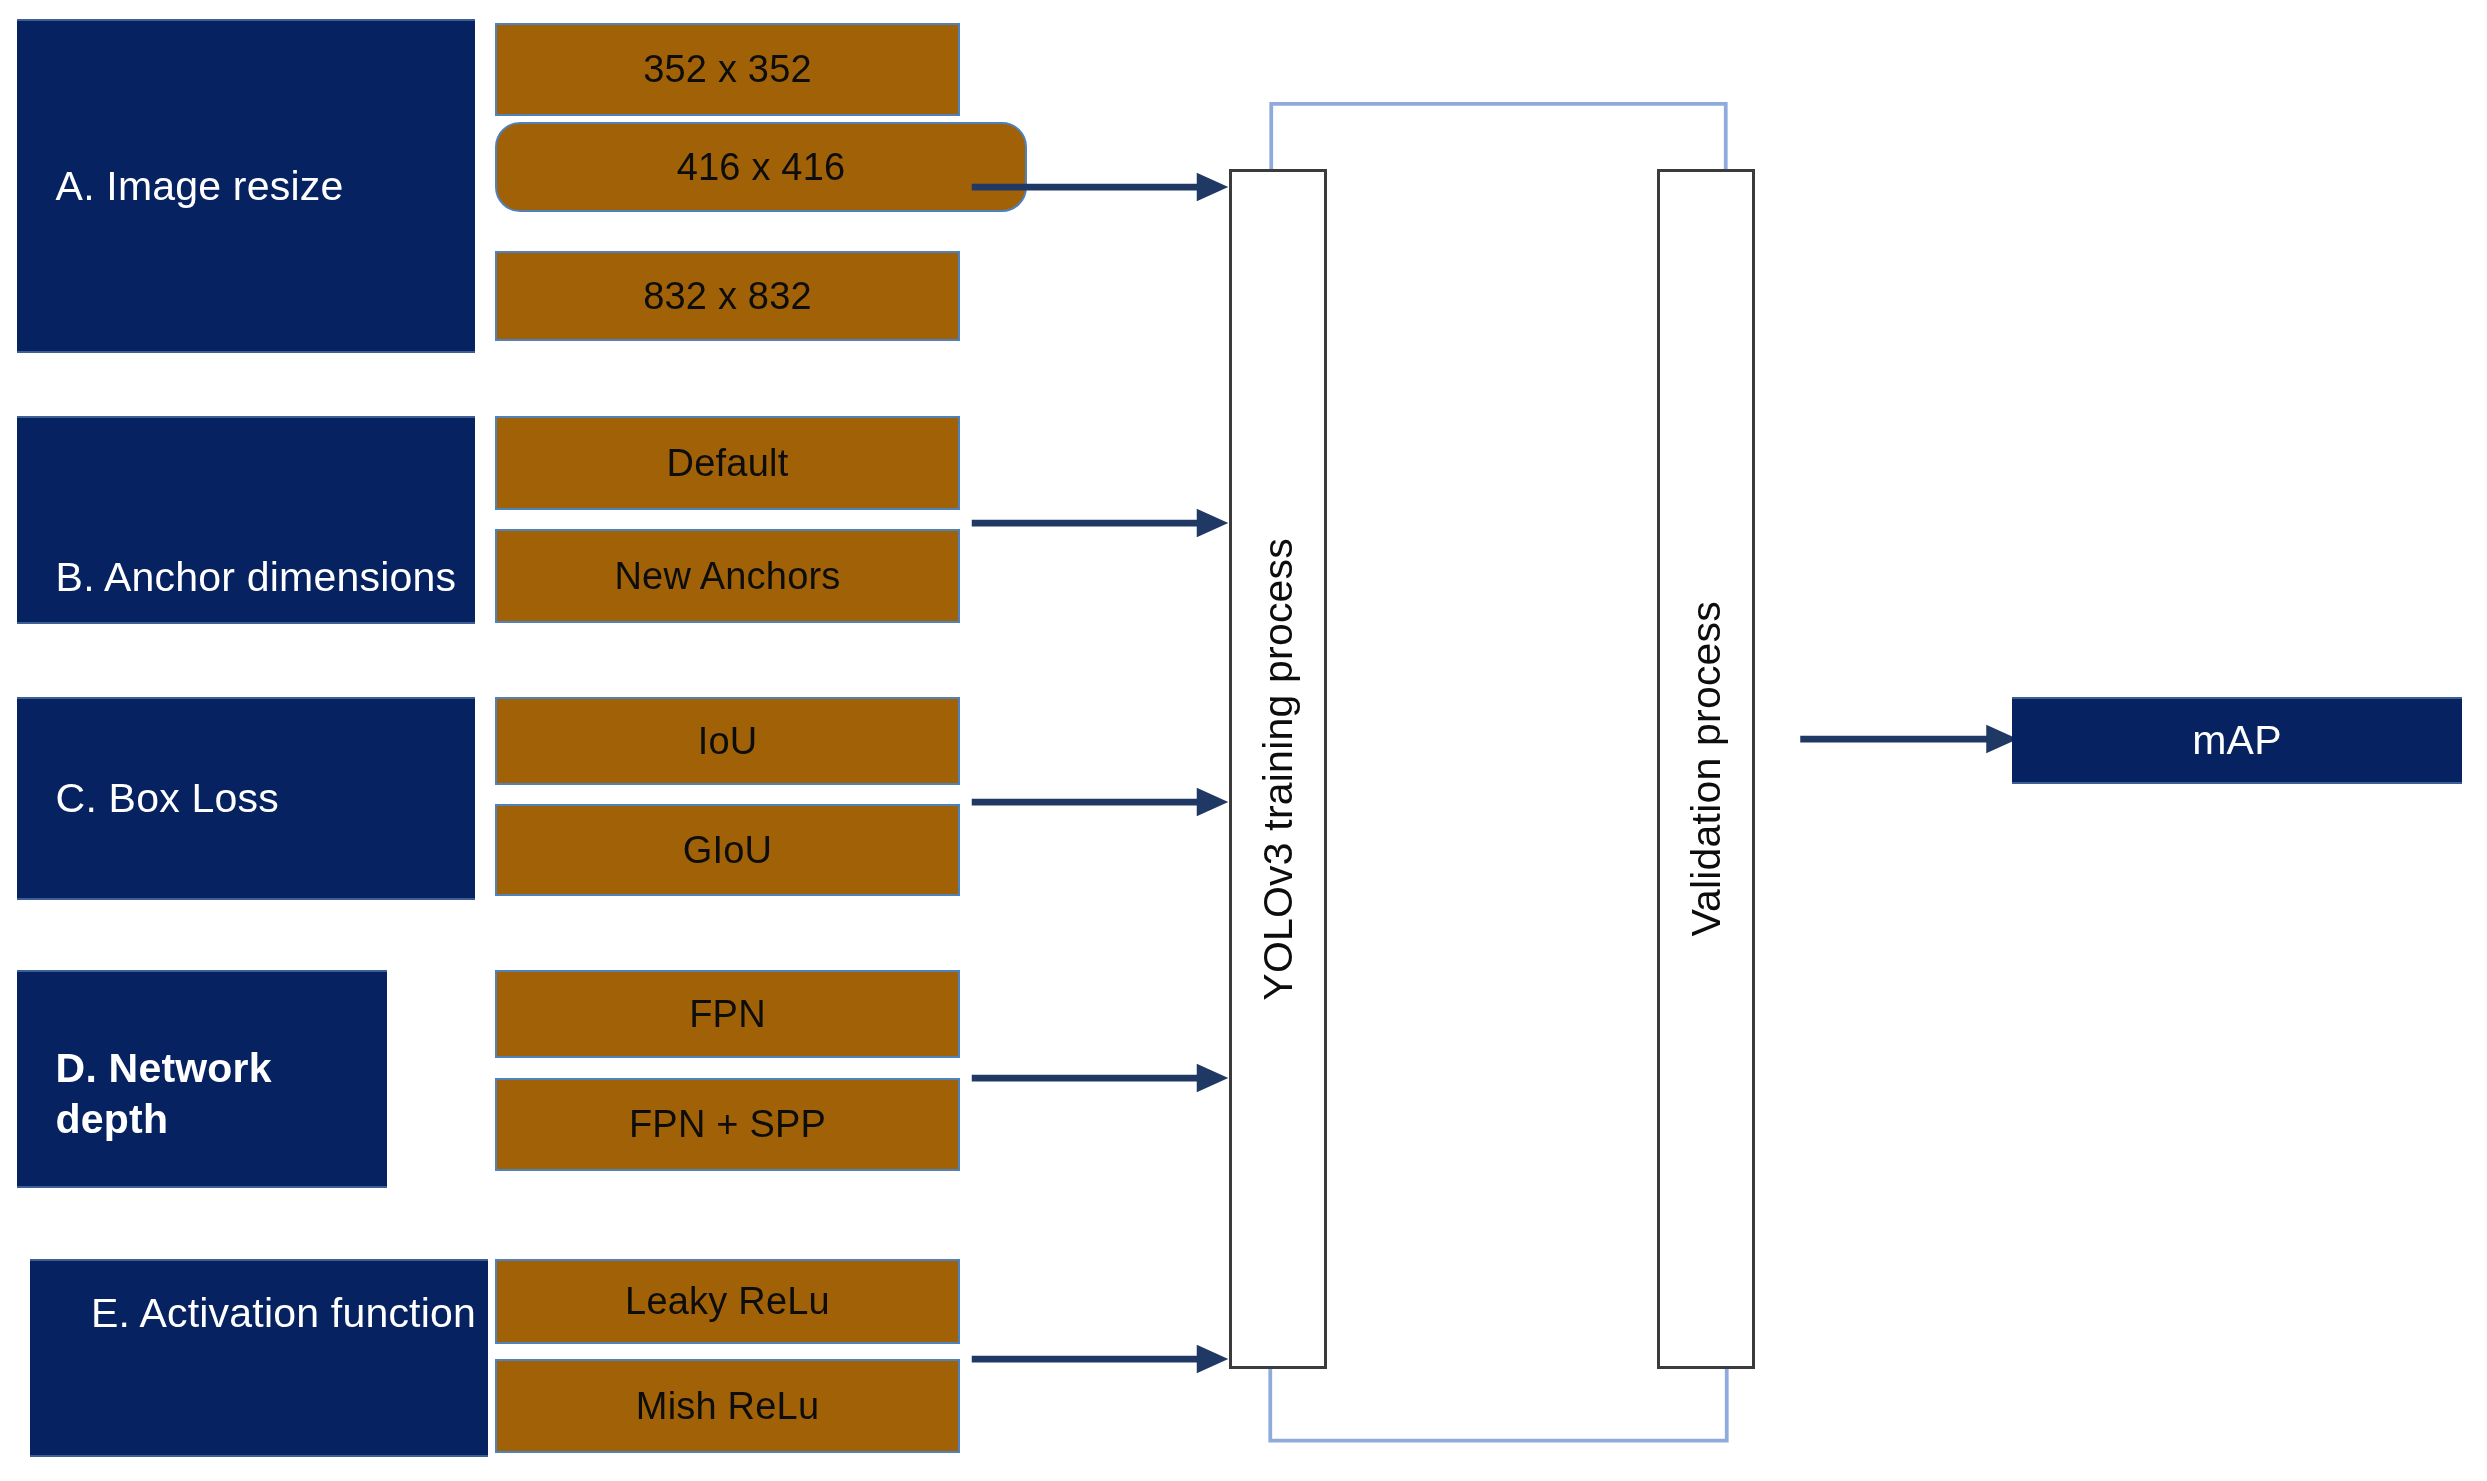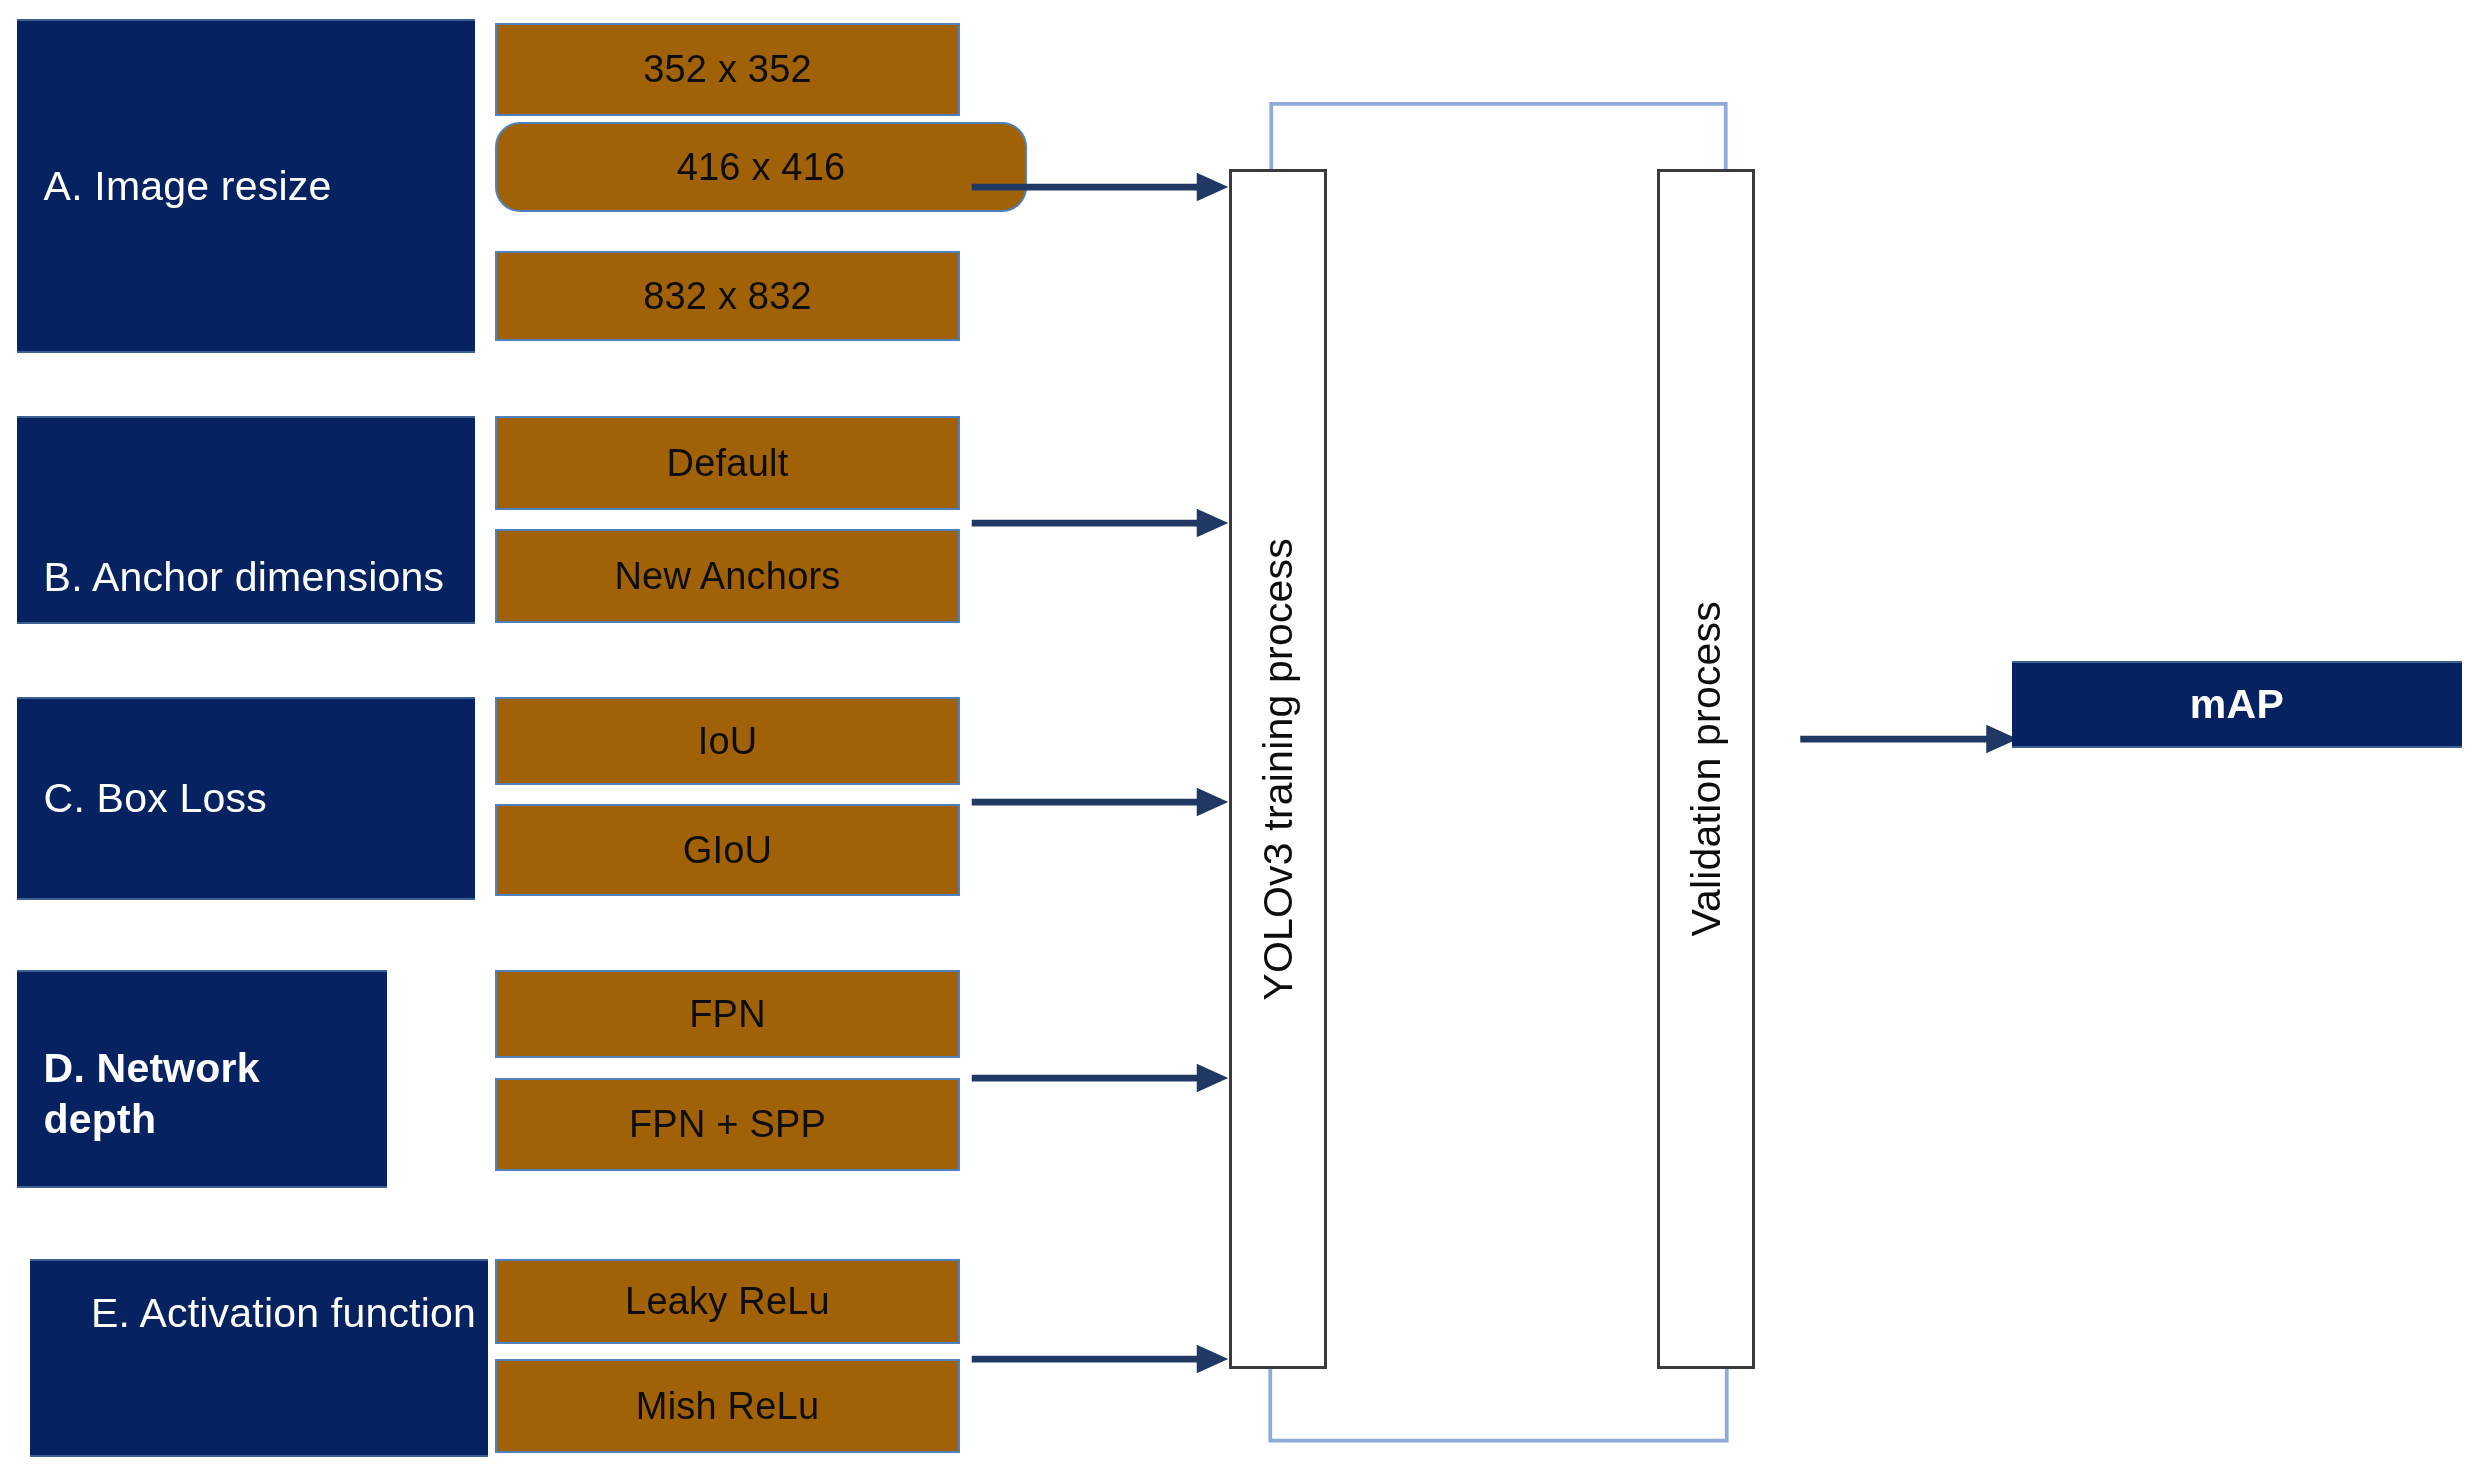--- a/index.html
+++ b/index.html
@@ -19,21 +19,21 @@
   }
 
   
   .cat-box {
     position: absolute;
     background: #062260;
     box-sizing: border-box;
     color: #ffffff;
     display: flex;
     align-items: center;
-    padding-left: 27px;
+    padding-left: 39px;
     padding-right: 12px;
     font-size: 41px;
     line-height: 1.22;
     font-weight: 400;
     letter-spacing: 0.2px;
     border-top: 2.3px solid #3c6093;
     border-bottom: 2.3px solid #3c6093;
   }
 
   
@@ -218,18 +218,18 @@
     <span class="proc-label">Validation process</span>
   </div>
 
   <div class="arrow" style="left:1800px; top:724px; width:218px;">
     <svg width="218" height="30" viewBox="0 0 290 40">
       <line x1="0" y1="20" x2="258" y2="20" stroke="#1f3864" stroke-width="9"></line>
       <polygon points="290,20 248,1 248,39" fill="#1f3864"></polygon>
     </svg>
   </div>
 
-  <div class="result-box" style="left:2012px; top:661px; width:450px; height:87px;font-weight:bold;">
+  <div class="result-box" style="left:2012px; top:697px; width:450px; height:87px;">
     <span>mAP</span>
   </div>
 
 </div>
 
 
 </body></html>

